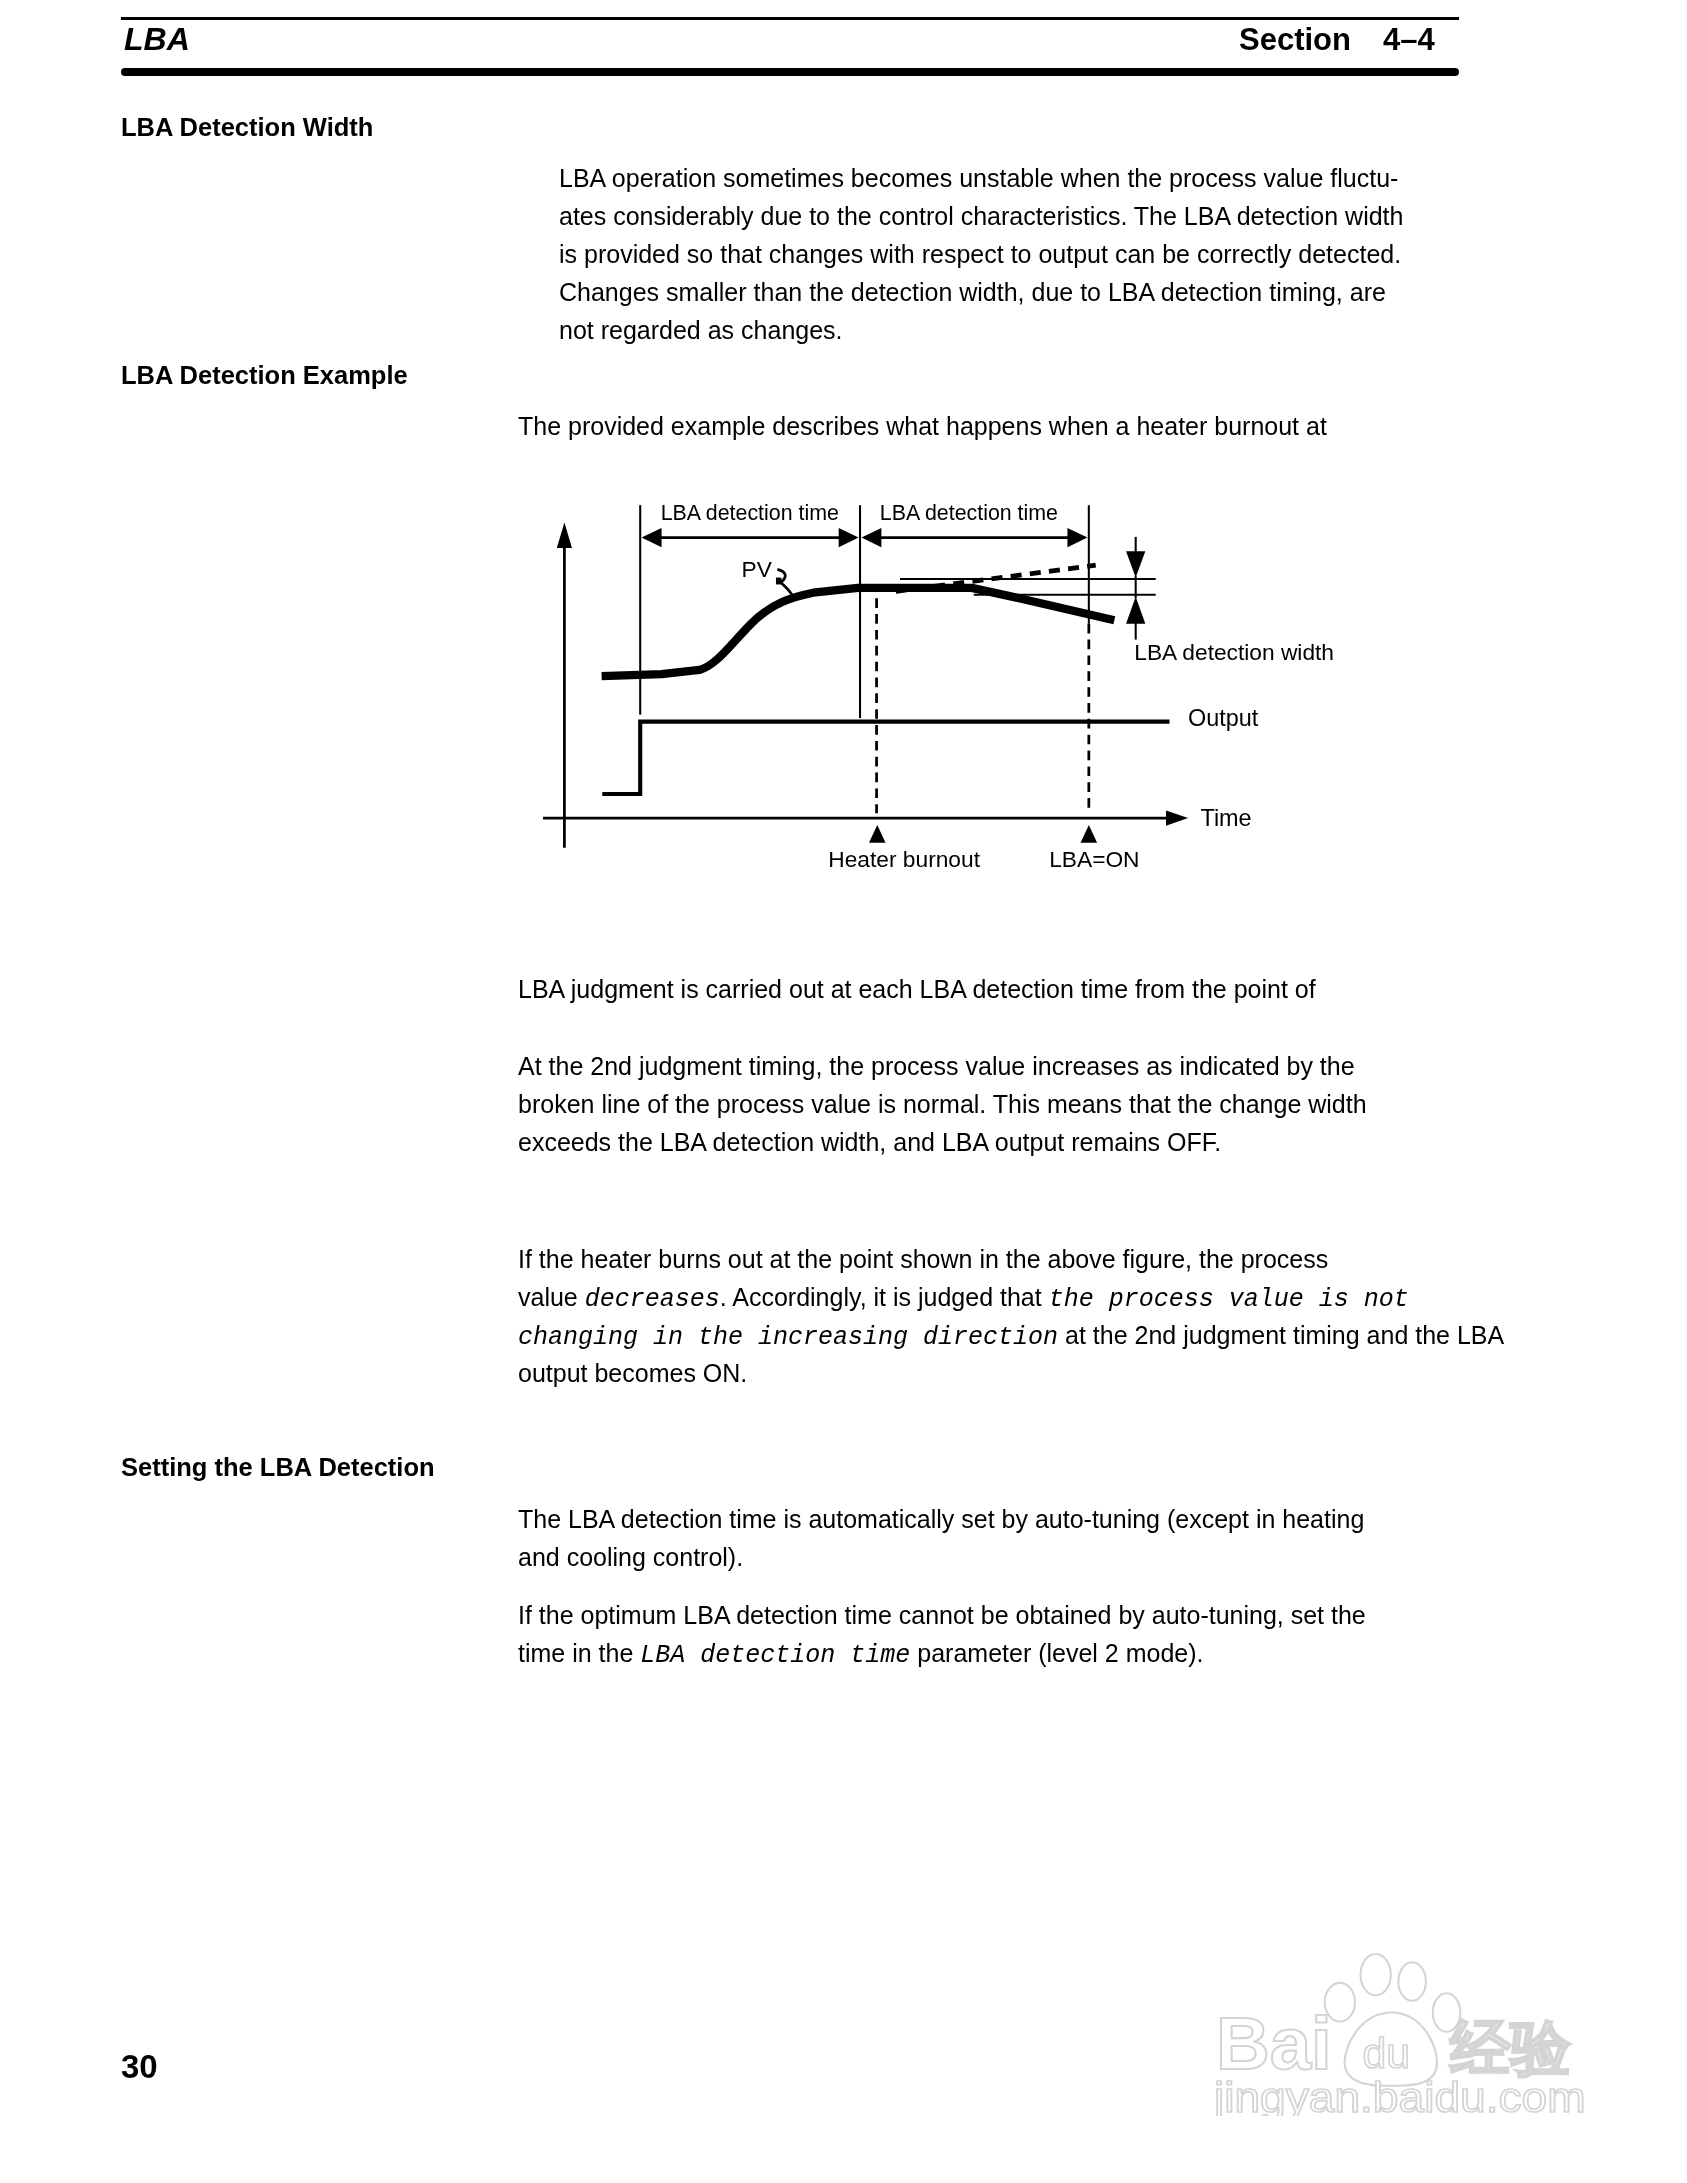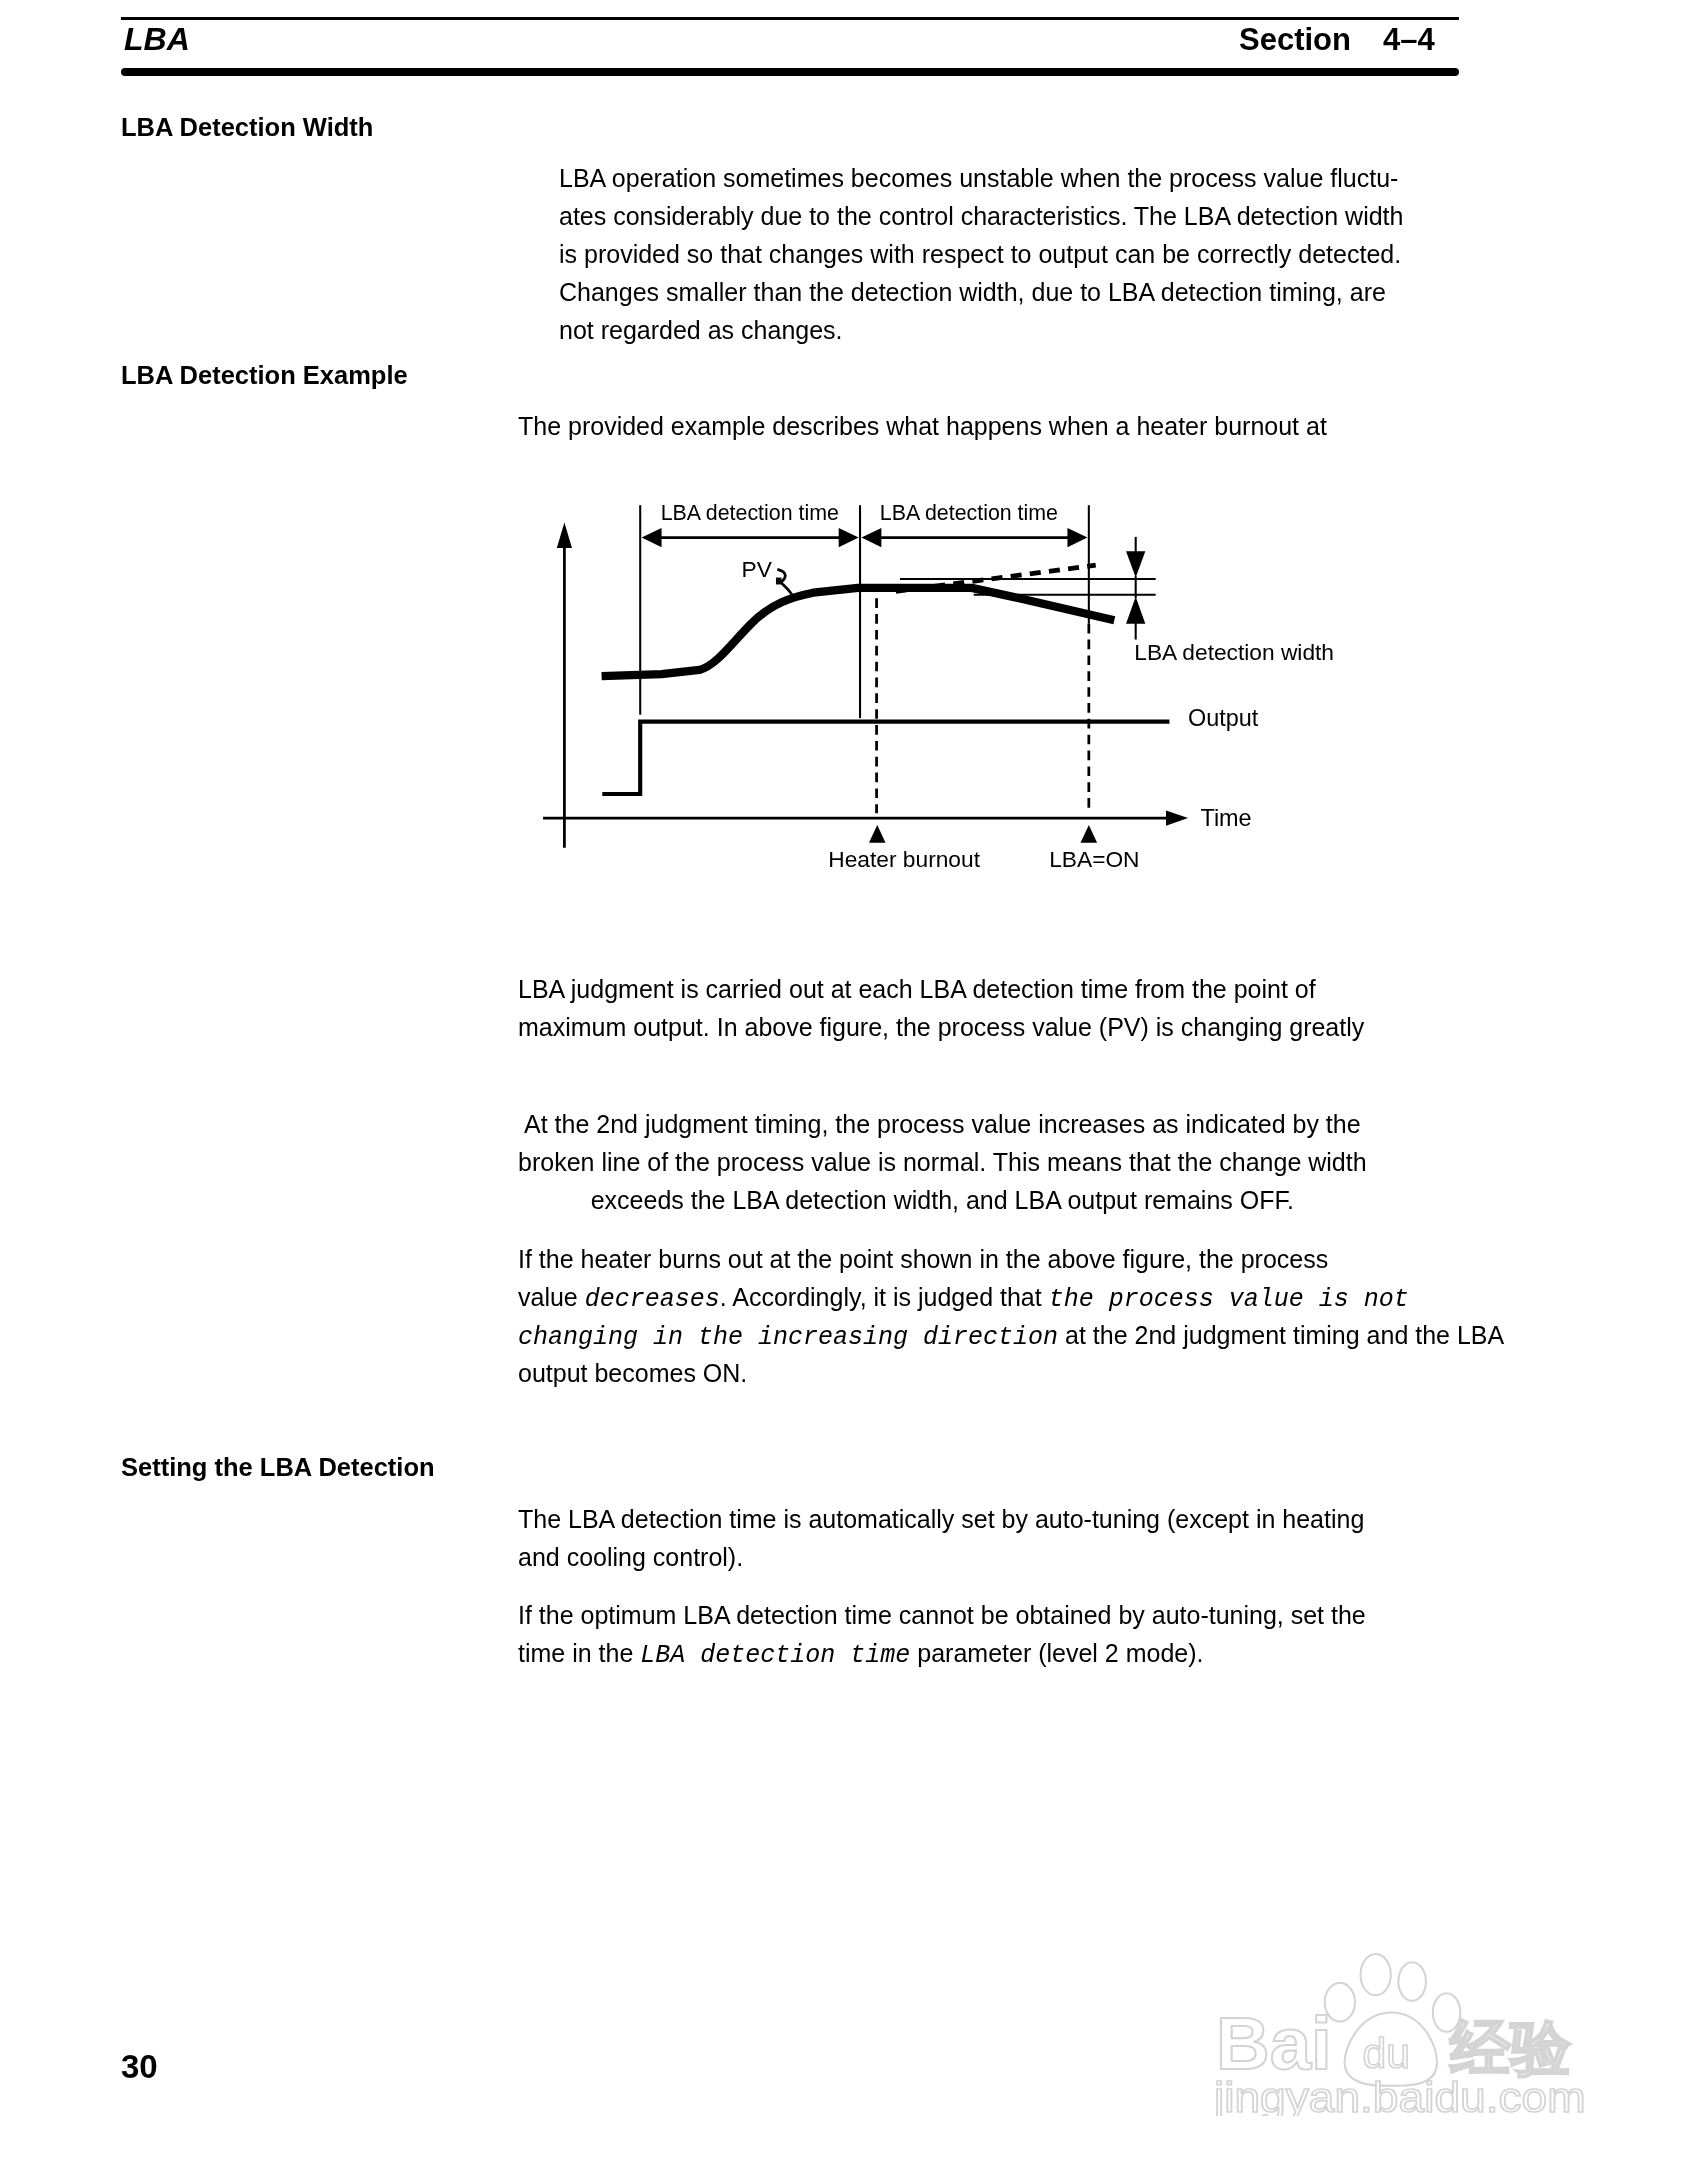--- a/index.html
+++ b/index.html
@@ -94,23 +94,22 @@
   <text x="1724" y="1053" font-size="34">Output</text>
 
   <path d="M1273,1197 L1261,1223 L1285,1223 z" fill="#000"></path>
   <text x="1312" y="1258" font-size="33" text-anchor="middle">Heater burnout</text>
   <path d="M1580,1197 L1568,1223 L1592,1223 z" fill="#000"></path>
   <text x="1588" y="1258" font-size="33" text-anchor="middle">LBA=ON</text>
 </svg>
 
 <div class="abs para" style="top:970px;">
     <span class="line">LBA judgment is carried out at each LBA detection time from the point of</span>
-    <span class="line">maximum output. In above figure, the process value (PV) is changing greatly</span>
   </div>
-<div class="abs para" style="top:1105px;text-align:center;">
+<div class="abs para" style="top:1047px;">
     <span class="line">At the 2nd judgment timing, the process value increases as indicated by the</span>
     <span class="line">broken line of the process value is normal. This means that the change width</span>
     <span class="line">exceeds the LBA detection width, and LBA output remains OFF.</span>
   </div>
 <div class="abs para" style="top:1240px;">
     <span class="line">If the heater burns out at the point shown in the above figure, the process</span>
     <span class="line">value <i>decreases</i>. Accordingly, it is judged that <i>the process value is not</i></span>
     <span class="line"><i>changing in the increasing direction</i> at the 2nd judgment timing and the LBA</span>
     <span class="line">output becomes ON.</span>
   </div>

